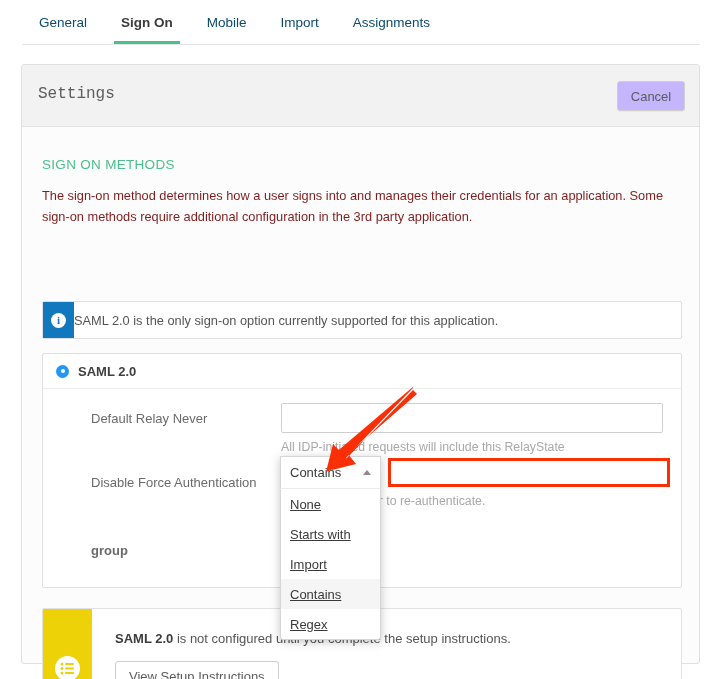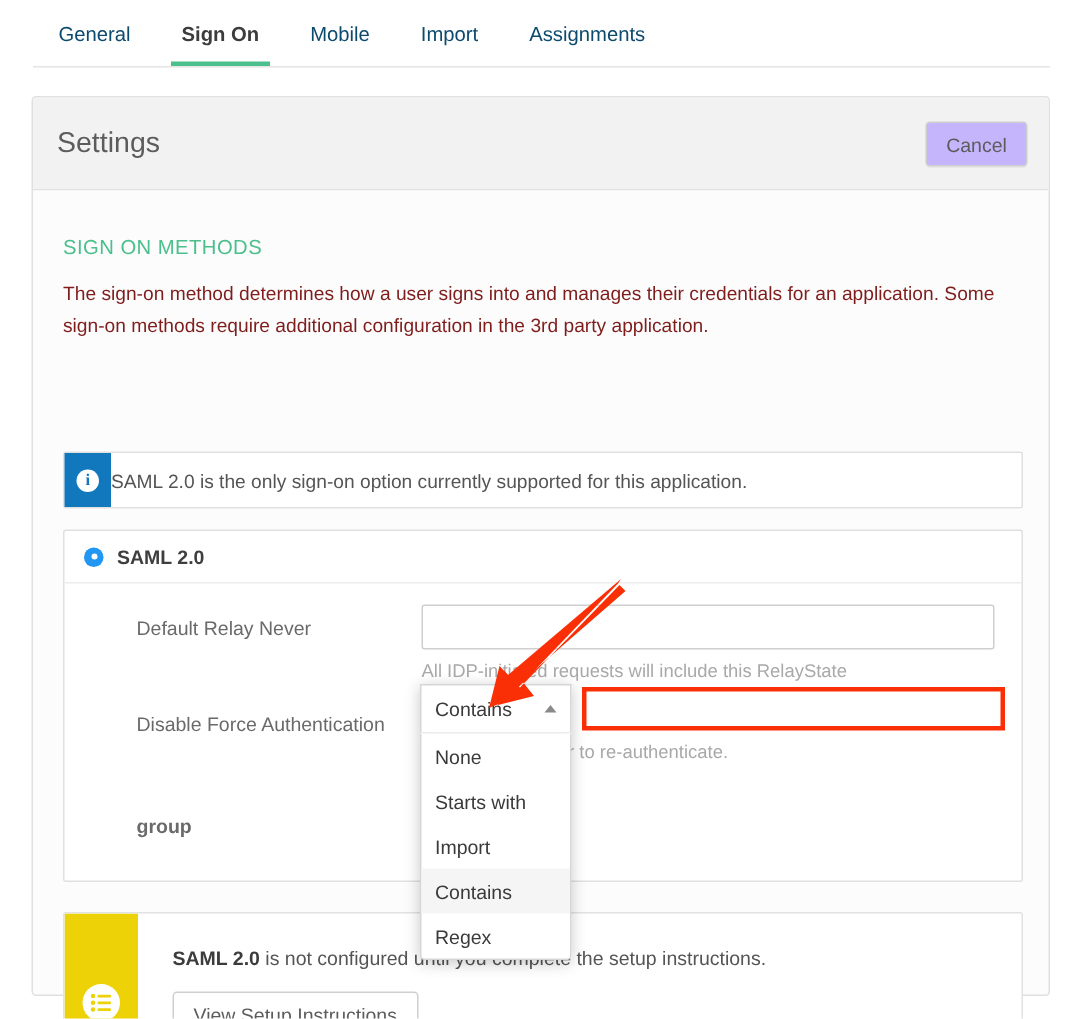--- a/index.html
+++ b/index.html
@@ -53,21 +53,21 @@
   }
   .card-header{
     position:relative;
     height:62px;
     background:#f2f2f2;
     border-bottom:1px solid #e2e2e2;
     border-radius:3px 3px 0 0;
   }
   .card-title{
     position:absolute; left:16px; top:20px;
-    font-size:19px; color:#5c5c5c;
+    font-size:16px; color:#5c5c5c;font-family:Liberation Mono, monospace;
   }
   .cancel-btn{
     position:absolute; right:14px; top:16px;
     width:68px; height:30px;
     background:#c4b5fd;
     border:1px solid #cfcfcf;
     border-radius:3px;
     font-size:13px;
     color:#5c5c5c;
     font-family:"Liberation Sans", sans-serif;
@@ -233,20 +233,21 @@
     border-top:none;
     border-radius:0 0 3px 3px;
     padding:0;
   }
   .dd-item{
     height:30px;
     display:flex; align-items:center;
     padding:0 9px;
     font-size:13px; color:#3a3a3a;
     cursor:pointer;
+    text-decoration:underline;
   }
   .dd-item.selected{ background:#f5f5f5; }
 
   
   .red-box{
     position:absolute; left:388px; top:458px;
     width:282px; height:29px;
     border:3px solid #fb2f06;
     background:transparent;
     z-index:45;

